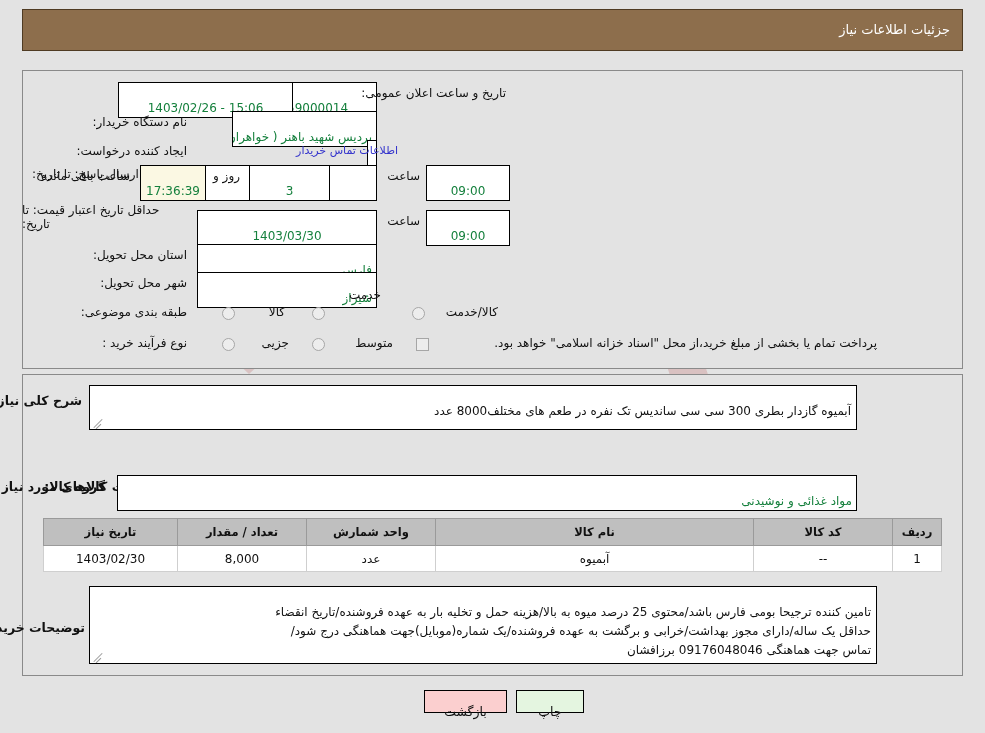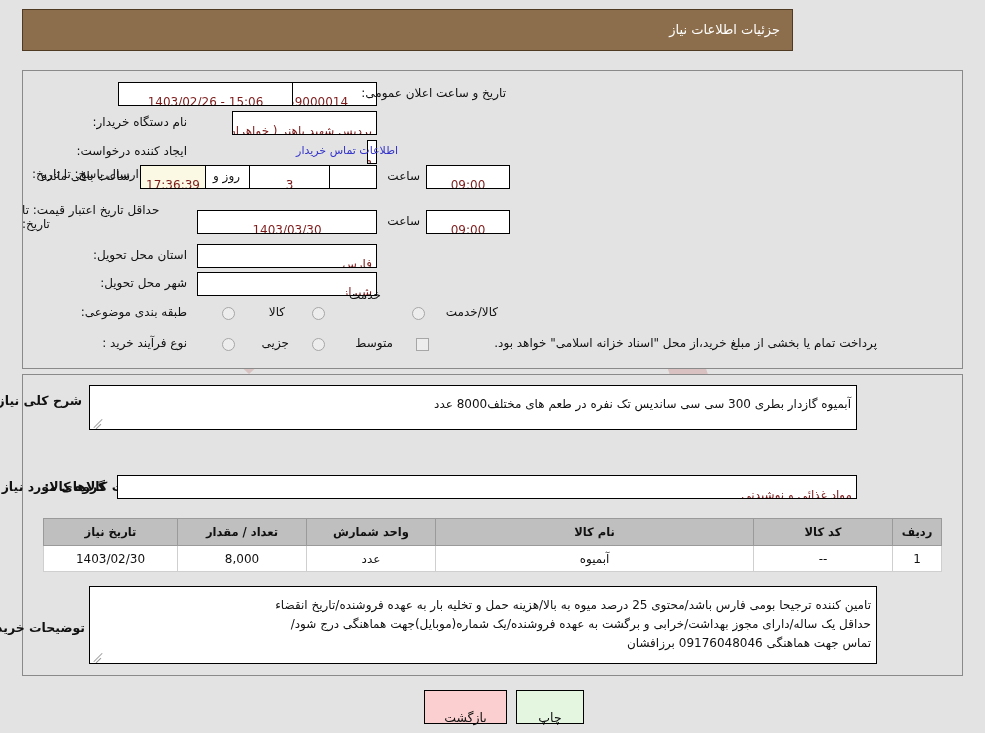--- a/index.html
+++ b/index.html
@@ -77,21 +77,21 @@
     width: 16px; height: 16px;
     background: rgba(110,110,110,0.20);
     border-radius: 2px;
   }
 
   
   .page-header {
     position: absolute;
     left: 22px;
     top: 9px;
-    width: 771px;
+    width: 941px;
     height: 42px;
     background: #8d6e4c;
     border: 1px solid #4f3b23;
     box-sizing: border-box;
     z-index: 10;
   }
   .page-header .title {
     position: absolute;
     right: 12px;
     top: 12px;
@@ -119,22 +119,22 @@
     white-space: nowrap;
     z-index: 12;
   }
   .lbl.wrap { white-space: normal; }
   .fld {
     position: absolute;
     background: #ffffff;
     border: 1px solid #000000;
     box-sizing: border-box;
     font-size: 12px;
-    color: #7f1d1d;
-    padding: 11px 4px;
+    color: #15803d;
+    padding: 17px 4px;
     overflow: hidden;
     white-space: nowrap;
     text-overflow: clip;
     line-height: 17px;
     height: 21px;
     z-index: 12;
   }
   .fld.center { text-align: center; }
   .fld.right  { text-align: right; }
   .fld.cream  { background: #fbf8e3; }
@@ -187,21 +187,21 @@
   }
 
   
   .ta {
     position: absolute;
     background: #fff;
     border: 1px solid #000;
     box-sizing: border-box;
     font-size: 12px;
     color: #111;
-    padding: 9px 5px;
+    padding: 16px 5px;
     line-height: 19px;
     z-index: 12;
     text-align: right;
     overflow: hidden;
   }
   .ta .grip {
     position: absolute;
     left: 2px;
     bottom: 1px;
     width: 12px;
@@ -255,21 +255,21 @@
     position: absolute;
     border: 1px solid #000;
     box-sizing: border-box;
     font-size: 12.5px;
     text-align: center;
     cursor: pointer;
     height: 23px;
     line-height: 21px;
     z-index: 15;
     font-family: "DejaVu Sans", "Liberation Sans", sans-serif;
-    padding: 16px;
+    padding: 10px;
   }
   #btn-print  { left: 516px; top: 690px; width: 68px; background: #e4f5e0; color: #111; }
   #btn-back   { left: 424px; top: 690px; width: 83px; background: #fbcfcf; color: #111; }
 </style>
 </head>
 <body>
 
 <div class="watermark">
   <div class="wm-shield"></div>
   <div class="wm-shield-inner"></div>

